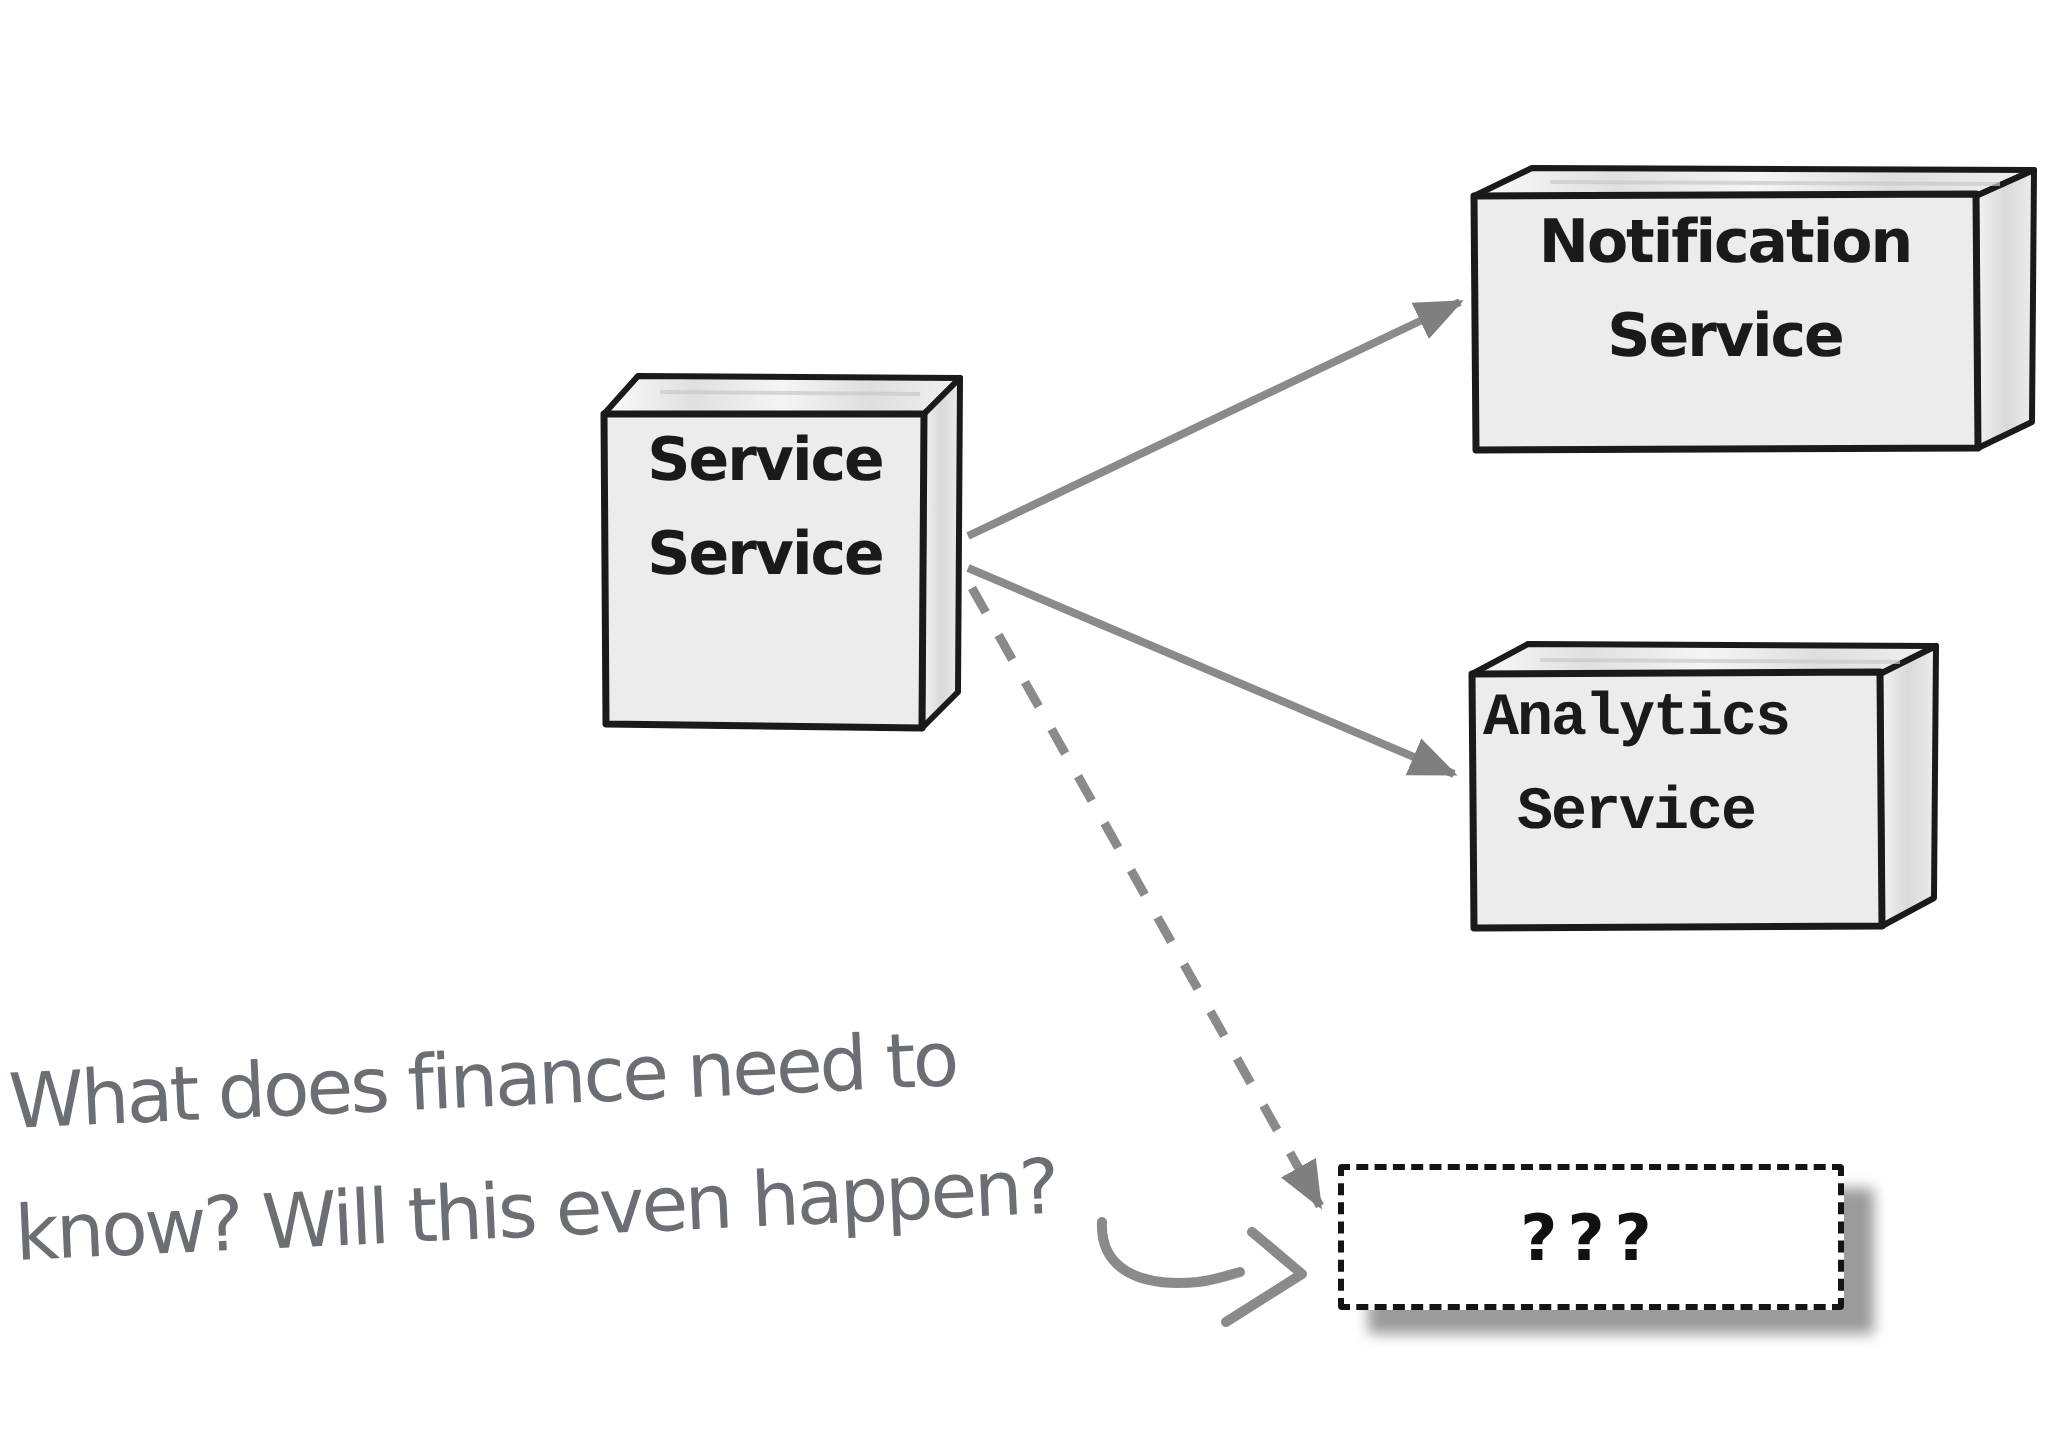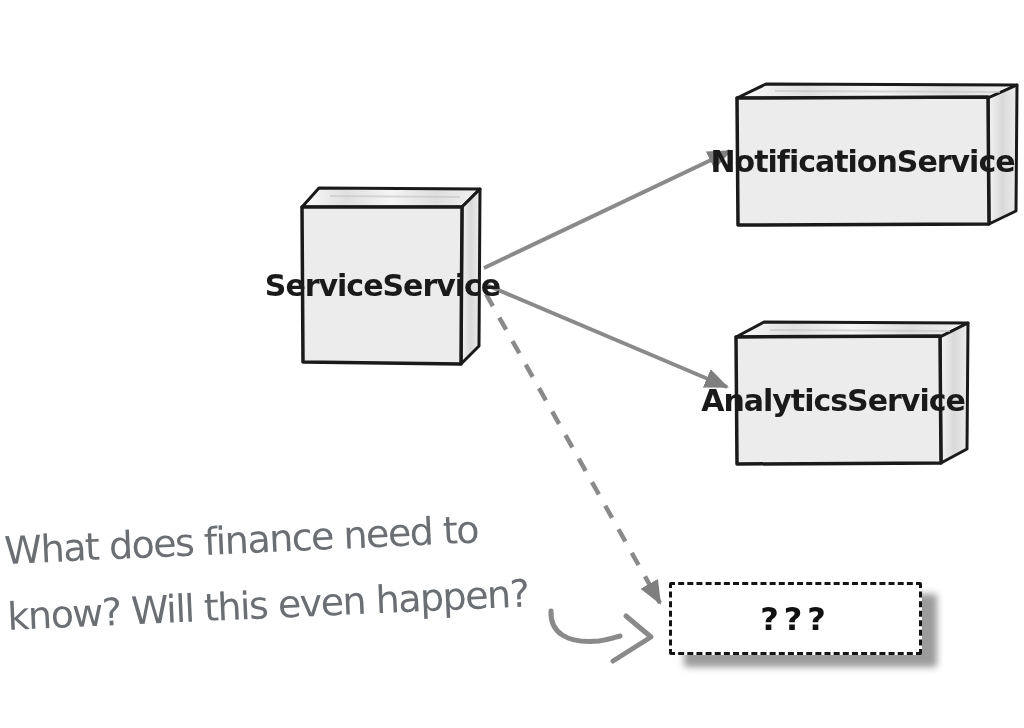--- a/index.html
+++ b/index.html
@@ -23,22 +23,22 @@
   .arrow { stroke: #8a8a8a; stroke-width: 4; fill: none; }
   .arrow.dashed { stroke-width: 4.5; stroke-dasharray: 14 13; }
   .pointer-shaft, .pointer-head {
     stroke: #8a8a8a; stroke-width: 5; fill: none;
     stroke-linecap: round; stroke-linejoin: round;
   }
 
   
   .box-label {
     position: absolute;
-    display: flex; 
-    align-items: center; justify-content: center;
+    display: flex; flex-direction: column;
+    align-items: center; justify-content: flex-start;
     font-weight: bold; font-size: 30px; line-height: 47px;
     letter-spacing: -1px; color: #1a1a1a;
     text-align: center; pointer-events: none;
   }
 
   
   .mystery-box {
     position: absolute; left: 669px; top: 582px;
     width: 253px; height: 73px; box-sizing: border-box;
     background: #ffffff;
@@ -113,21 +113,21 @@
   <div class="box-label" style="left:303px; top:207px; width:159px; height:156px;">
     <span>Service</span>
     <span>Service</span>
   </div>
 
   <div class="box-label" style="left:737px; top:98px; width:251px; height:126px;">
     <span>Notification</span>
     <span>Service</span>
   </div>
 
-  <div class="box-label" style="left:731px; top:337px; width:204px; height:126px;">
+  <div class="box-label" style="left:716px; top:337px; width:204px; height:126px;font-family:Liberation Mono, monospace;">
     <span>Analytics</span>
     <span>Service</span>
   </div>
 
   <div class="mystery-box">
     <span class="mystery-label">???</span>
   </div>
 
   <div class="annotation">
     <div>What does finance need to</div>

